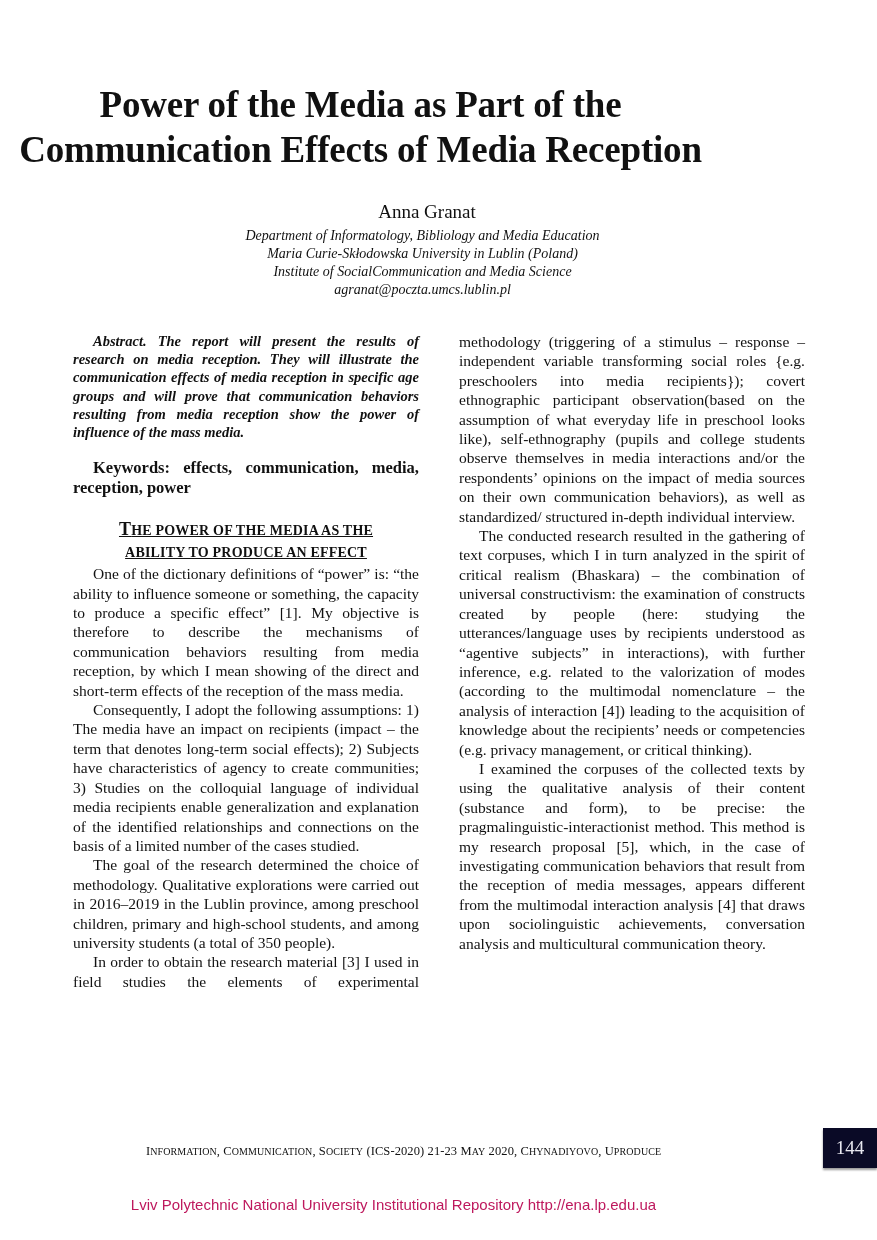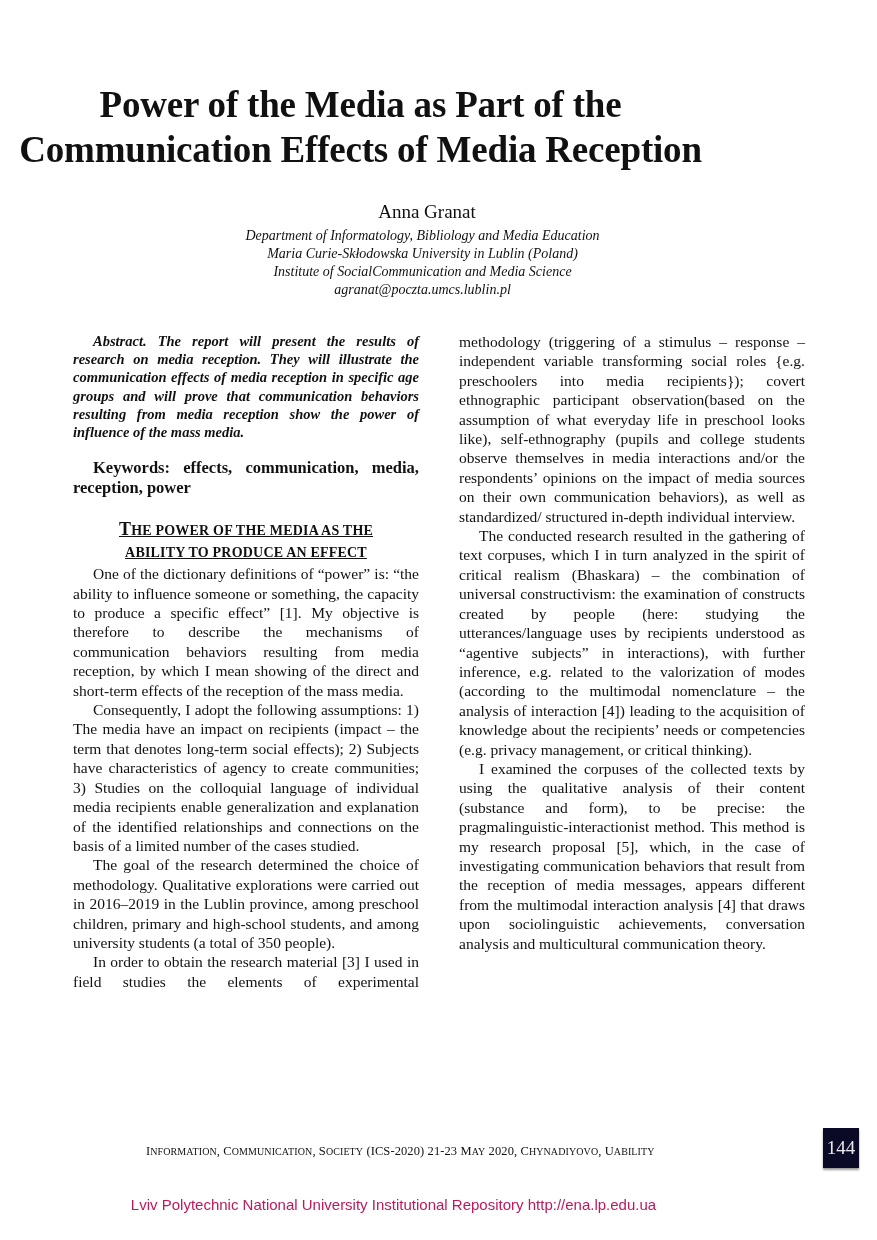--- a/index.html
+++ b/index.html
@@ -32,21 +32,21 @@
       margin-top: 20px; margin-bottom: 0px; letter-spacing: 0.2px; text-decoration: underline;
     }
     .section-heading .big { font-size: 18px; }
 
     .footer {
       position: absolute; left: 146px; top: 1144px;
       font-size: 12.5px; letter-spacing: 0.1px;
     }
     .footer .sc { font-size: 10px; }
     .page-box {
-      position: absolute; left: 823px; top: 1128px; width: 36px; height: 40px;
+      position: absolute; left: 823px; top: 1128px; width: 54px; height: 40px;
       background: #0a0a26; color: #e8e8f0;
       font-size: 19px; line-height: 40px; text-align: center;
       box-shadow: 0 2px 2px #9a9a9a;
     }
     .repo {
       position: absolute; left: 0; top: 1196px; width: 787px; text-align: center;
       font-family: "Liberation Sans", "DejaVu Sans", sans-serif;
       font-size: 15px; color: #be185d;
     }
   </style>
@@ -82,18 +82,18 @@
   <p class="para" style="text-align-last: justify;">In order to obtain the research material [3] I used in field studies the elements of experimental</p>
 </div>
 
 <div class="col col-right">
   <p class="para" style="text-indent:0">methodology (triggering of a stimulus – response – independent variable transforming social roles {e.g. preschoolers into media recipients}); covert ethnographic participant observation(based on the assumption of what everyday life in preschool looks like), self-ethnography (pupils and college students observe themselves in media interactions and/or the respondents’ opinions on the impact of media sources on their own communication behaviors), as well as standardized/ structured in-depth individual interview.</p>
   <p class="para">The conducted research resulted in the gathering of text corpuses, which I in turn analyzed in the spirit of critical realism (Bhaskara) – the combination of universal constructivism: the examination of constructs created by people (here: studying the utterances/language uses by recipients understood as “agentive subjects” in interactions), with further inference, e.g. related to the valorization of modes (according to the multimodal nomenclature – the analysis of interaction [4]) leading to the acquisition of knowledge about the recipients’ needs or competencies (e.g. privacy management, or critical thinking).</p>
   <p class="para">I examined the corpuses of the collected texts by using the qualitative analysis of their content (substance and form), to be precise: the pragmalinguistic-interactionist method. This method is my research proposal [5], which, in the case of investigating communication behaviors that result from the reception of media messages, appears different from the multimodal interaction analysis [4] that draws upon sociolinguistic achievements, conversation analysis and multicultural communication theory.</p>
 </div>
 
 <div class="footer">
-  <span>I</span><span class="sc">NFORMATION</span><span>, </span><span>C</span><span class="sc">OMMUNICATION</span><span>, </span><span>S</span><span class="sc">OCIETY</span><span> (ICS-2020) 21-23 </span><span>M</span><span class="sc">AY</span><span> 2020, </span><span>C</span><span class="sc">HYNADIYOVO</span><span>, </span><span>U</span><span class="sc">ABILITY</span>
+  <span>I</span><span class="sc">NFORMATION</span><span>, </span><span>C</span><span class="sc">OMMUNICATION</span><span>, </span><span>S</span><span class="sc">OCIETY</span><span> (ICS-2020) 21-23 </span><span>M</span><span class="sc">AY</span><span> 2020, </span><span>C</span><span class="sc">HYNADIYOVO</span><span>, </span><span>U</span><span class="sc">PRODUCE</span>
 </div>
 
 <div class="page-box">144</div>
 
 <div class="repo">Lviv Polytechnic National University Institutional Repository http://ena.lp.edu.ua</div>
 
 </body></html>

